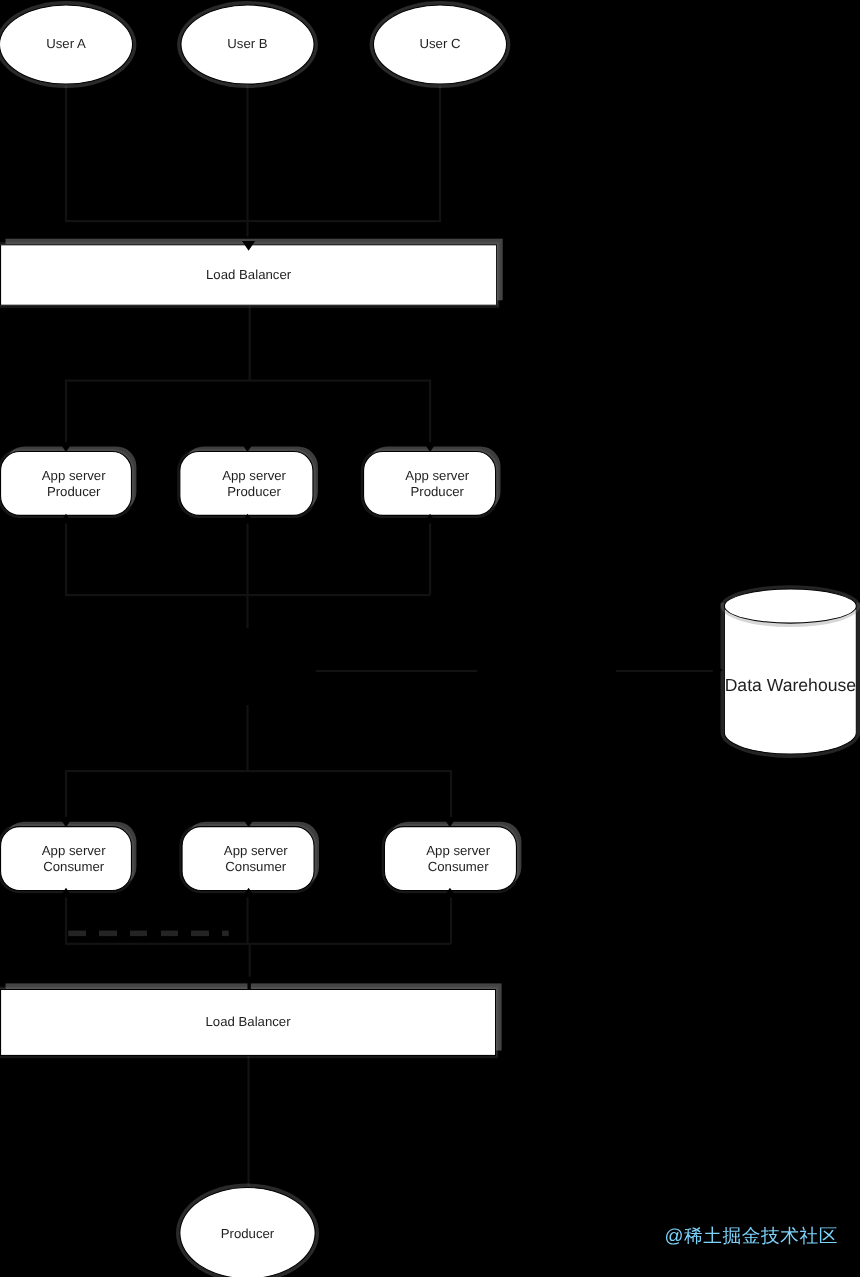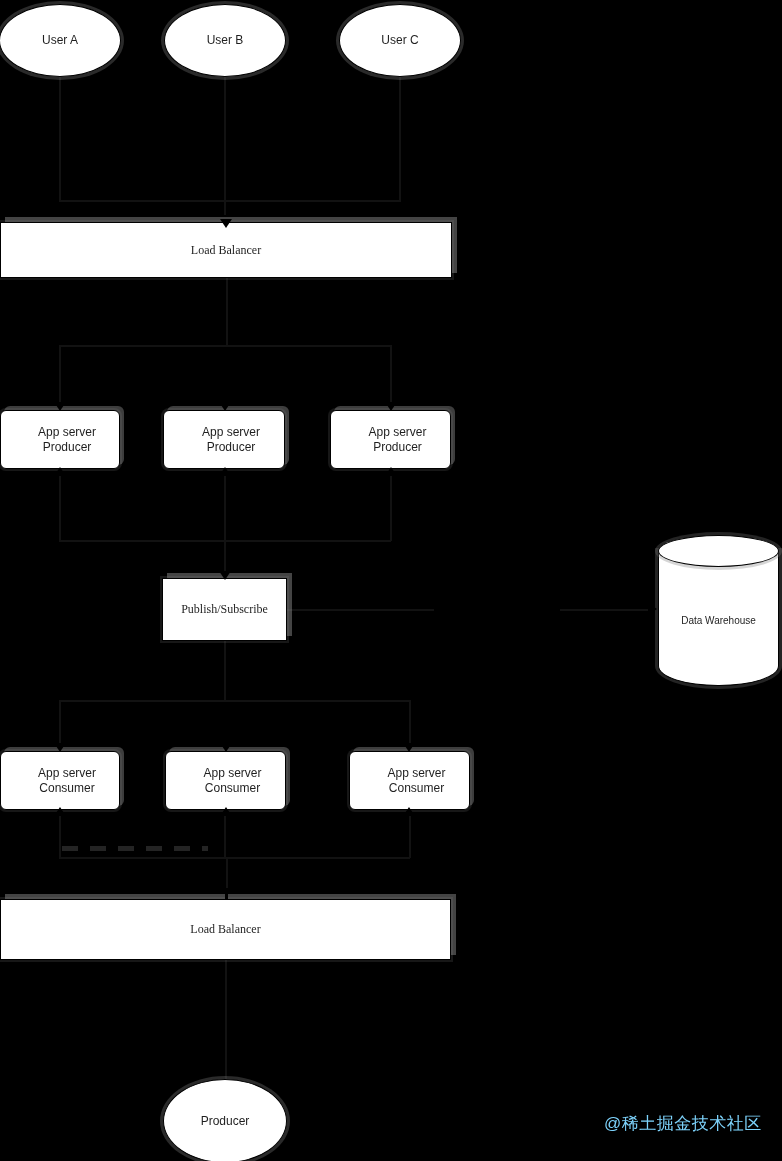--- a/index.html
+++ b/index.html
@@ -17,42 +17,42 @@
     color:#1f1f1f;
     font-size:12px;
     line-height:1.2;
     display:flex;
     align-items:center;
     justify-content:center;
     text-align:center;
     box-sizing:border-box;
     z-index:2;
   }
-  .rect{ box-shadow:5px -5px 0 rgba(135,135,135,.5), 0 0 0 2px rgba(90,90,90,.25);font-family:Liberation Serif, serif; }
-  .rounded{ border-radius:6px; box-shadow:4px -4px 0 rgba(135,135,135,.45), 0 0 0 2px rgba(90,90,90,.25);padding-left:14px; }
+  .rect{ box-shadow:5px -5px 0 rgba(135,135,135,.5), 0 0 0 2px rgba(90,90,90,.25); }
+  .rounded{ border-radius:18px; box-shadow:4px -4px 0 rgba(135,135,135,.45), 0 0 0 2px rgba(90,90,90,.25);padding-left:14px; }
   .ellipse{ border-radius:50%; box-shadow:0 0 0 3px rgba(120,120,120,.35); }
   
   .cylinder{ position:absolute; z-index:2; box-sizing:border-box;}
   .cyl-top{
     position:absolute; left:0; right:0; top:0; height:32px;
     background:#fff; border:1px solid #000; border-radius:50%;
     box-sizing:border-box; z-index:3;
     box-shadow:0 0 0 3px rgba(120,120,120,.3);
   }
   .cyl-body{
     position:absolute; left:0; right:0; top:16px; bottom:0;
     background:#fff; border:1px solid #000; border-top:none;
     border-bottom-left-radius:60px 20px;
     border-bottom-right-radius:60px 20px;
     box-sizing:border-box; z-index:2;
     box-shadow:0 0 0 3px rgba(120,120,120,.3);
   }
   .cyl-label{
     position:absolute; left:0; right:0; top:80px;
-    text-align:center; color:#1f1f1f; font-size:10px; z-index:4;
+    text-align:center; color:#1f1f1f; font-size:16px; z-index:4;
   }
   
   .edge{ position:absolute; background:#121212; z-index:1; }
   .edge-dashes{
     position:absolute; z-index:1;
     background:repeating-linear-gradient(90deg,#242424 0 16px,transparent 16px 28px);
   }
   
   .ah{ position:absolute; width:0; height:0; z-index:5; }
   .ah-down{ border-left:6px solid transparent; border-right:6px solid transparent; border-top:9px solid #000; }
@@ -116,23 +116,20 @@
   <div class="node rounded" style="left:0;top:410px;width:120px;height:59px;">
     <span>App server Producer</span>
   </div>
   <div class="node rounded" style="left:163px;top:410px;width:122px;height:59px;">
     <span>App server Producer</span>
   </div>
   <div class="node rounded" style="left:330px;top:410px;width:121px;height:59px;">
     <span>App server Producer</span>
   </div>
 
-  <div class="node rect" style="left:162px;top:578px;width:125px;height:63px;">
-    <span>Publish/Subscribe</span>
-  </div>
 
   <div class="cylinder" style="left:658px;top:535px;width:121px;height:151px;">
     <div class="cyl-top"></div>
     <div class="cyl-body"></div>
     <div class="cyl-label">Data Warehouse</div>
   </div>
 
   <div class="node rounded" style="left:0;top:751px;width:120px;height:59px;">
     <span>App server Consumer</span>
   </div>

